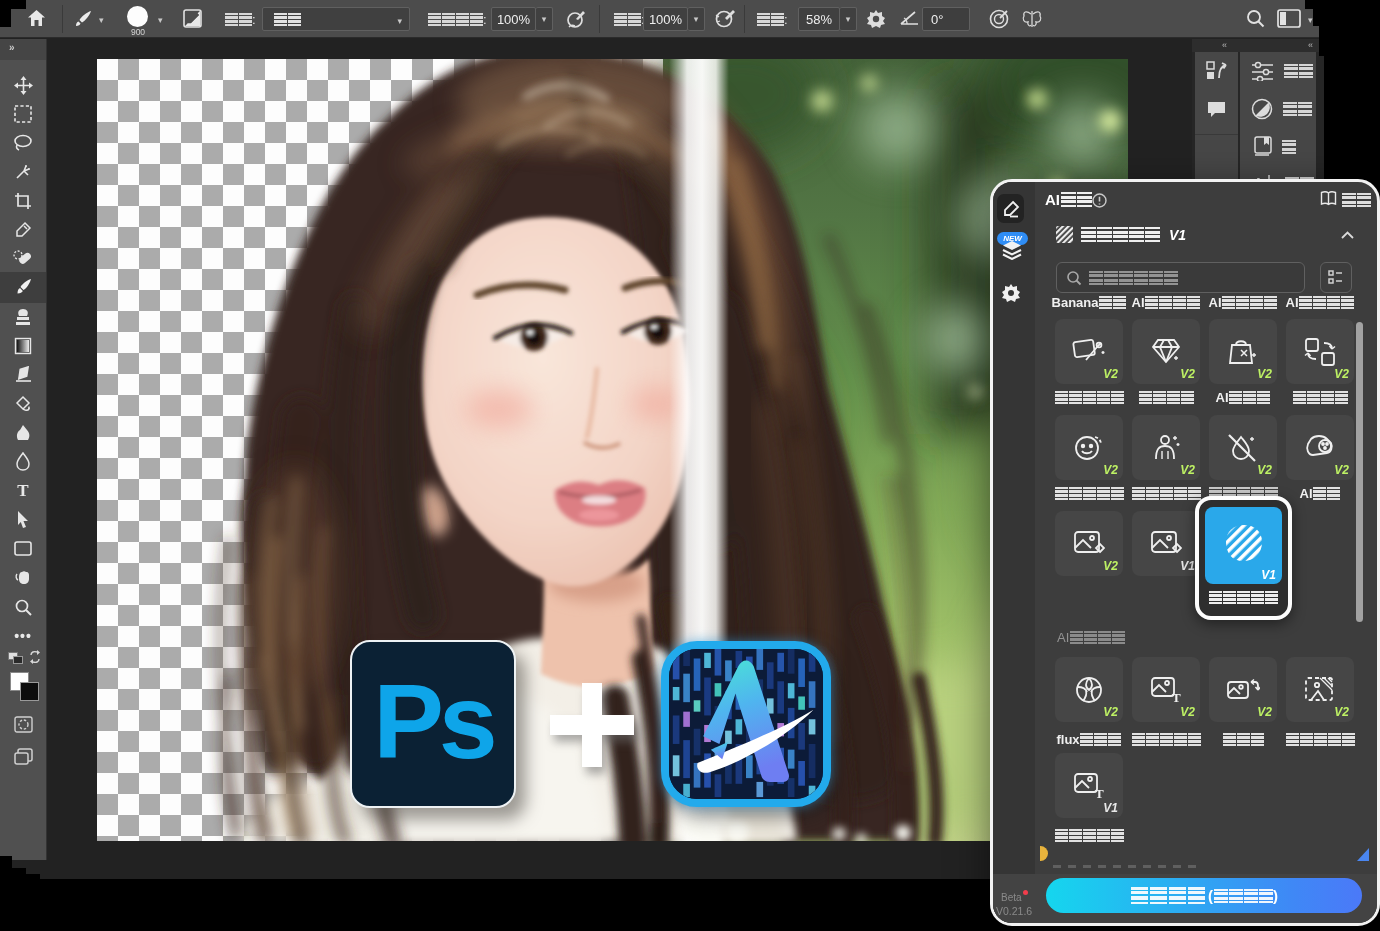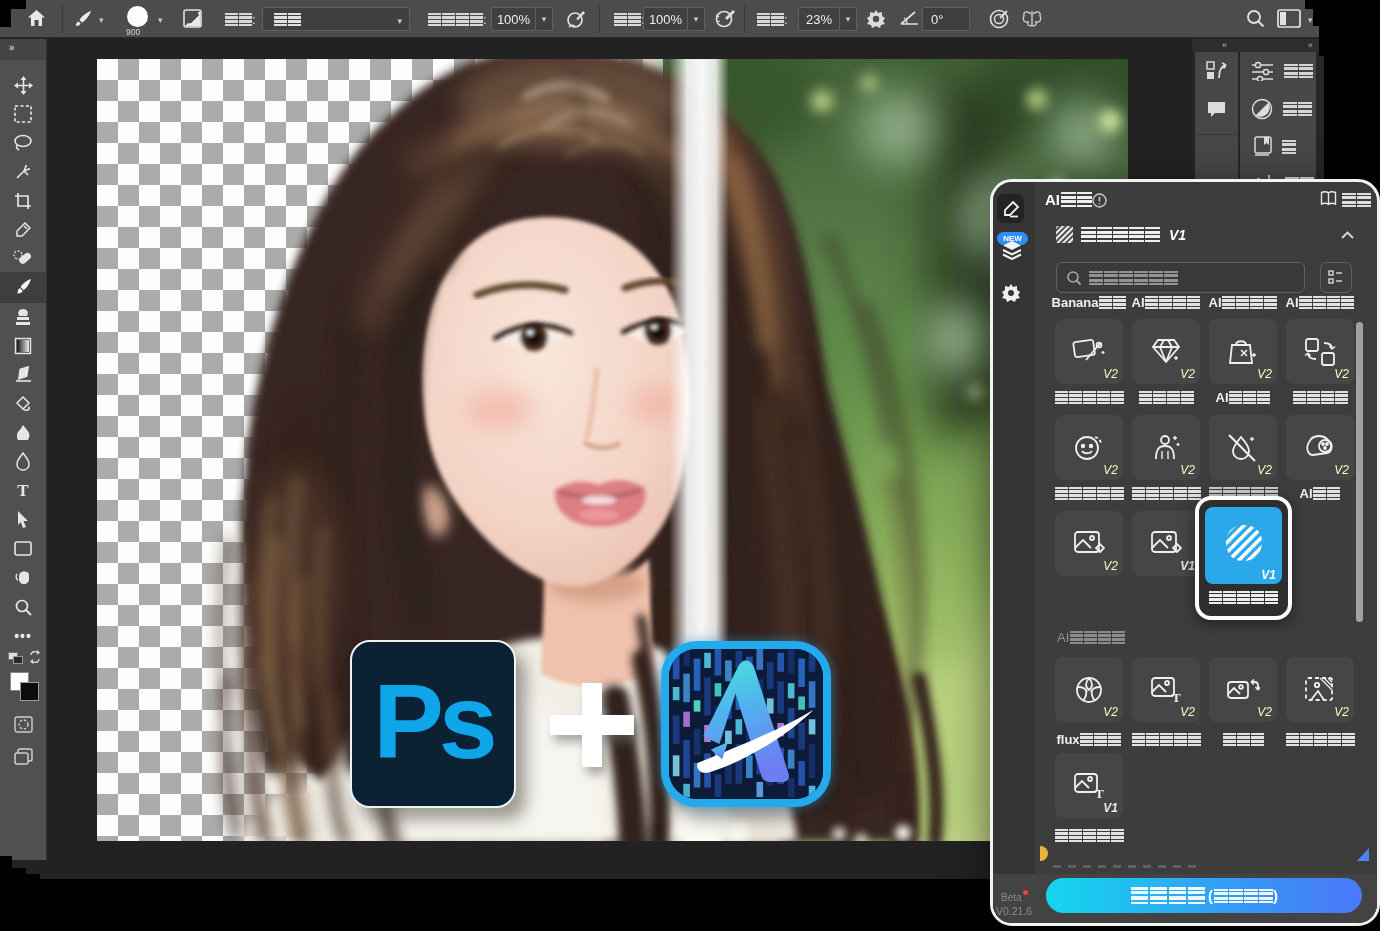--- a/index.html
+++ b/index.html
@@ -32,38 +32,38 @@
 #pslogo{position:absolute;left:350px;top:640px;width:166px;height:168px;border-radius:20px;background:#0b2134;border:2.5px solid #eef2f4;box-shadow:10px 12px 16px rgba(70,65,60,.5);display:flex;align-items:center;justify-content:center}
 #pslogo span{color:#0ea5e9;font-size:106px;font-weight:bold;letter-spacing:-5px;margin-top:-6px}
 #plus{position:absolute;left:550px;top:683px;width:84px;height:84px;filter:drop-shadow(4px 7px 5px rgba(110,110,110,.55))}
 #plus:before{content:"";position:absolute;left:32px;top:0;width:20px;height:84px;background:#fff}
 #plus:after{content:"";position:absolute;left:0;top:32px;width:84px;height:20px;background:#fff}
 #alogo{position:absolute;left:661px;top:641px;width:170px;height:166px;border-radius:36px;background:#0c1b38;border:8px solid #22aaec;box-shadow:0 0 12px rgba(60,180,255,.5),6px 10px 20px rgba(30,30,30,.5);overflow:hidden}
 
 #panel{position:absolute;left:990px;top:179px;width:390px;height:747px;background:#3d3d3d;border:3px solid #f2f2f2;border-radius:22px;box-shadow:0 10px 40px rgba(0,0,0,.55)}
 #psidebar{position:absolute;left:0;top:0;width:42px;height:741px;background:#353535;border-radius:19px 0 0 19px}
 .card{position:absolute;width:68px;height:65px;background:#464646;border-radius:8px;display:flex;align-items:center;justify-content:center}
-.v2{position:absolute;right:5px;bottom:3px;color:#fef9c3;font-size:12px;font-weight:normal;font-style:italic}
+.v2{position:absolute;right:5px;bottom:3px;color:#bef264;font-size:12px;font-weight:bold;font-style:italic}
 .v1w{position:absolute;right:5px;bottom:3px;color:#e8e8e8;font-size:12px;font-weight:bold;font-style:italic}
 .clab{position:absolute;width:110px;text-align:center;color:#f0f0f0;font-size:13px;font-weight:bold;white-space:nowrap}
 .notch{position:absolute;background:#000}
 </style></head>
 <body>
 <div id="app">
   <div id="topbar">
     <svg style="position:absolute;left:27px;top:9px" width="19" height="19" viewBox="0 0 19 19">
         <path d="M9.5 1 L18 8.5 L15 8.5 L15 17 L11.5 17 L11.5 11 L7.5 11 L7.5 17 L4 17 L4 8.5 L1 8.5 Z" fill="#e8e8e8"></path>
       </svg>
     <div class="vdiv" style="left:62px"></div>
     <svg style="position:absolute;left:73px;top:9px" width="20" height="20" viewBox="0 0 20 20">
         <path d="M18 2 C14 3 8 8 6.5 11 L9 13.5 C12 12 17 6 18 2 Z M5.5 12.5 C4 13 3 14.5 3 17 C5.5 17 7 16 7.5 14.5 Z" fill="#ececec"></path>
       </svg>
     <span class="chev" style="position:absolute;left:99px;top:15px">▾</span>
     <div style="position:absolute;left:127px;top:6px;width:21px;height:21px;border-radius:50%;background:#fdfdfd"></div>
-    <div style="position:absolute;left:126px;top:27px;width:24px;text-align:left;color:#d5d5d5;font-size:8.5px">900</div>
+    <div style="position:absolute;left:126px;top:27px;width:24px;text-align:center;color:#d5d5d5;font-size:8.5px">900</div>
     <span class="chev" style="position:absolute;left:158px;top:15px">▾</span>
     <svg style="position:absolute;left:183px;top:9px" width="19" height="19" viewBox="0 0 19 19">
         <rect x="1" y="1" width="17" height="17" rx="2" fill="none" stroke="#e0e0e0" stroke-width="1.6"></rect>
         <path d="M1.8 17.2 L17.2 1.8 L17.2 17.2 Z" fill="#e8e8e8"></path>
         <path d="M13 3 L16 6 L8 14 L5 14 L5 11 Z" fill="#4c4c4c" stroke="#4c4c4c" stroke-width=".5"></path>
       </svg>
     <div class="tseg" style="left:224px"><span class="z z13"></span><span class="z z13"></span>:</div>
     <div class="ibox" style="position:absolute;left:262px;top:7px;width:148px;height:24px;padding-left:10px">
         <span class="z z13"></span>
         <span class="z z13"></span>
@@ -85,21 +85,21 @@
     <div class="ibox" style="position:absolute;left:688px;top:7px;width:17px;height:24px;justify-content:center;border-left:none">
         <span class="chev">▾</span>
       </div>
     <svg style="position:absolute;left:714px;top:8px" width="22" height="21" viewBox="0 0 22 21">
         <circle cx="10" cy="11" r="7.5" fill="none" stroke="#dedede" stroke-width="1.7"></circle>
         <path d="M11 10 L19 2 L21 4 L13 12 Z" fill="#dedede"></path>
         <path d="M2 7 L5 9 M3 14 L6 13" stroke="#dedede" stroke-width="1.3"></path>
       </svg>
     <div class="vdiv" style="left:744px"></div>
     <div class="tseg" style="left:756px"><span class="z z13"></span><span class="z z13"></span>:</div>
-    <div class="ibox" style="position:absolute;left:798px;top:7px;width:42px;height:24px;justify-content:center">23%</div>
+    <div class="ibox" style="position:absolute;left:798px;top:7px;width:42px;height:24px;justify-content:center">58%</div>
     <div class="ibox" style="position:absolute;left:840px;top:7px;width:17px;height:24px;justify-content:center;border-left:none">
         <span class="chev">▾</span>
       </div>
     <svg style="position:absolute;left:866px;top:9px" width="20" height="20" viewBox="0 0 20 20">
         <path d="M10 1 L12 4 L16 3 L16 7 L19 9 L17 12 L19 15 L15 16 L14 19 L10 17 L6 19 L5 16 L1 15 L3 12 L1 9 L4 7 L4 3 L8 4 Z" fill="#dcdcdc"></path>
         <circle cx="10" cy="10" r="3.2" fill="#4c4c4c"></circle>
       </svg>
     <svg style="position:absolute;left:899px;top:10px" width="20" height="16" viewBox="0 0 20 16">
         <path d="M2 14 L16 2 M2 14 L19 14" stroke="#dedede" stroke-width="1.7" fill="none"></path>
         <path d="M8 14 C 8 11 7 9 5 8" stroke="#dedede" stroke-width="1.3" fill="none"></path>
@@ -611,21 +611,21 @@
 <path d="M 44 106 L 62 98 L 56 116 Z" fill="url(#ag)"></path>
 </svg>
 </div>
 <div id="panel">
   <div id="psidebar">
     <div style="position:absolute;left:4px;top:12px;width:27px;height:29px;background:#232323;border-radius:7px"></div>
     <svg style="position:absolute;left:9px;top:18px" width="18" height="18" viewBox="0 0 18 18">
         <path d="M11 2 L16 7 L8 15 L3 15 L3 10 Z" fill="none" stroke="#f0f0f0" stroke-width="1.8"></path>
         <path d="M8 16.5 L16 16.5" stroke="#f0f0f0" stroke-width="1.8"></path>
       </svg>
-    <div style="position:absolute;left:4px;top:50px;width:31px;height:13px;background:#2f8df5;border-radius:7px;color:#fff;font-size:8px;font-weight:bold;text-align:center;line-height:13px">NEW</div>
+    <div style="position:absolute;left:4px;top:50px;width:31px;height:13px;background:#2f8df5;border-radius:7px;color:#fff;font-size:8px;font-weight:bold;font-style:italic;text-align:center;line-height:13px">NEW</div>
     <svg style="position:absolute;left:8px;top:58px" width="22" height="20" viewBox="0 0 22 20">
         <path d="M11 1 L20 5.5 L11 10 L2 5.5 Z" fill="#f2f2f2"></path>
         <path d="M2 10 L11 14.5 L20 10" fill="none" stroke="#f2f2f2" stroke-width="2"></path>
         <path d="M2 14.5 L11 19 L20 14.5" fill="none" stroke="#f2f2f2" stroke-width="2"></path>
       </svg>
     <svg style="position:absolute;left:8px;top:101px" width="20" height="20" viewBox="0 0 20 20">
         <path d="M10 1 L12 4 L16 3 L16 7 L19 9 L17 12 L19 15 L15 16 L14 19 L10 17 L6 19 L5 16 L1 15 L3 12 L1 9 L4 7 L4 3 L8 4 Z" fill="#f0f0f0"></path>
         <circle cx="10" cy="10" r="3" fill="#353535"></circle>
       </svg>
   </div>

